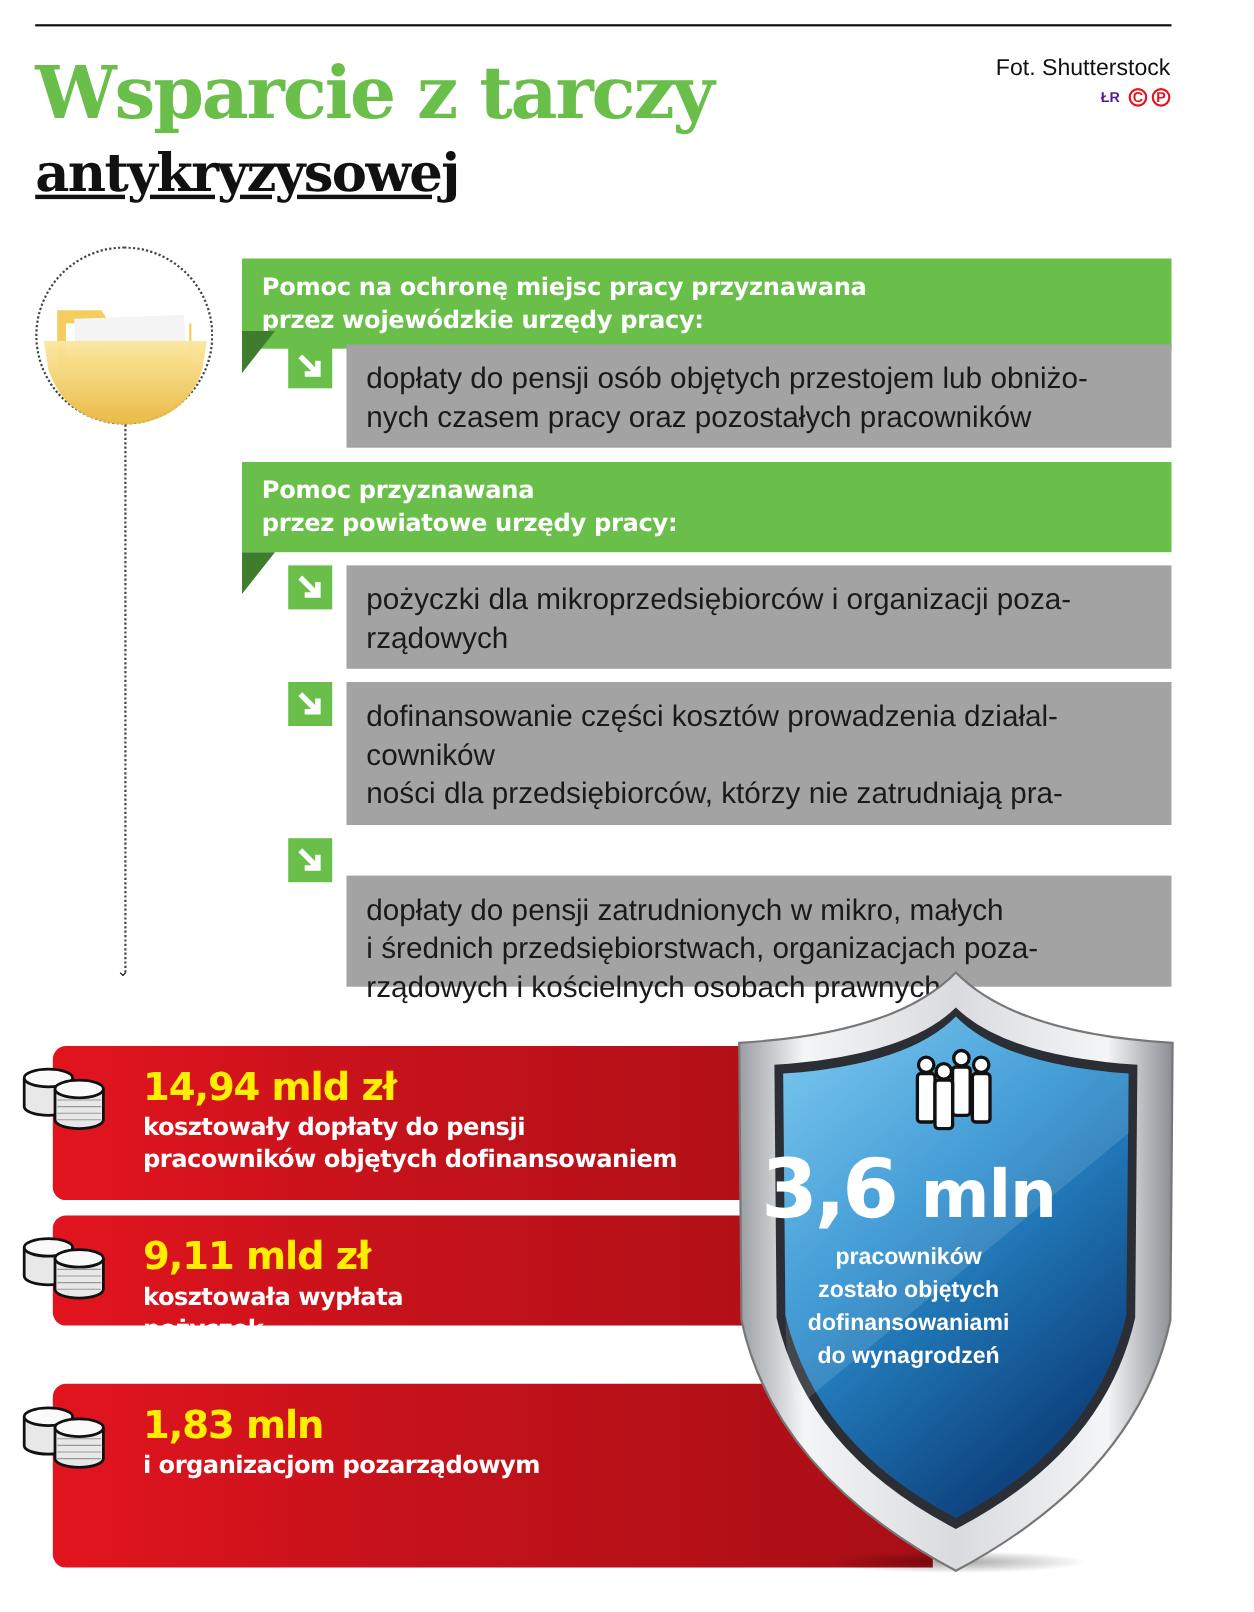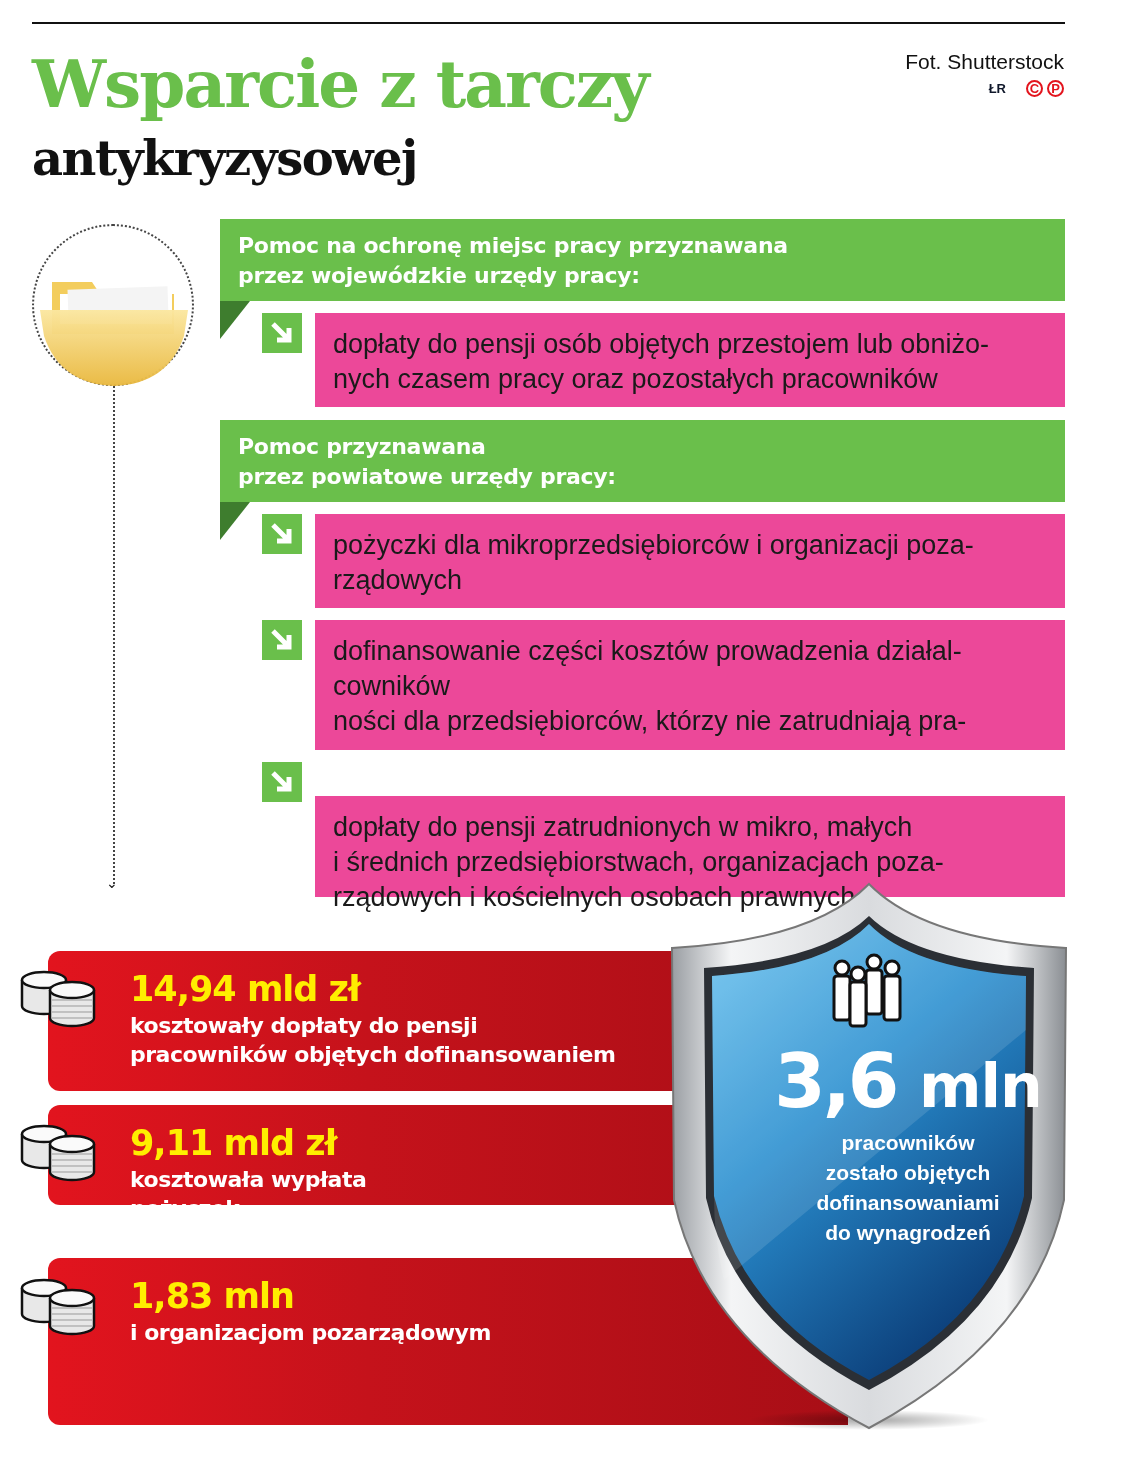--- a/index.html
+++ b/index.html
@@ -1,41 +1,41 @@
 <!DOCTYPE html>
 <html><head>
 <meta charset="utf-8">
 <style>
   html, body { margin:0; padding:0; background:#ffffff; }
   body { width:1140px; height:1465px; position:relative; overflow:hidden; font-family:"DejaVu Sans", sans-serif; color:#1a1a1a; }
   .abs { position:absolute; }
   .top-rule { left:32px; top:22px; width:1033px; height:2px; background:#111; }
   .title-green { left:32px; top:44px; font-family:"DejaVu Serif", serif; font-weight:bold; font-size:66px; color:#6abf4b; letter-spacing:-2px; line-height:80px; }
-  .title-black { left:32px; top:126px; font-family:"DejaVu Serif", serif; font-weight:bold; font-size:48px; color:#111; letter-spacing:-1.5px; line-height:64px; }
+  .title-black { left:32px; top:126px; font-family:"DejaVu Serif", serif; font-weight:bold; font-size:48px; color:#111; letter-spacing:-1.5px; line-height:64px;text-decoration:underline; }
   .credit { right:76px; top:50px; font-family:"Liberation Sans", sans-serif; font-size:21px; color:#111; text-align:right; }
   .credit-row2 { right:76px; top:80px; display:flex; align-items:center; gap:4px; }
-  .credit-row2 .lr { font-family:"Liberation Sans", sans-serif; font-size:13px; font-weight:bold; color:#0f172a; margin-right:16px; }
+  .credit-row2 .lr { font-family:"Liberation Sans", sans-serif; font-size:13px; font-weight:bold; color:#4c1d95; margin-right:4px; }
   .badge { width:17px; height:17px; border:2px solid #e3141d; border-radius:50%; color:#e3141d; font-family:"Liberation Sans", sans-serif; font-weight:bold; font-size:13px; display:flex; align-items:center; justify-content:center; box-sizing:border-box; }
 
   .circle { left:32px; top:224px; width:162px; height:162px; border:2px dotted #444; border-radius:50%; box-sizing:border-box; }
   .vline { left:113px; top:386px; width:0; height:498px; border-left:2px dotted #444; }
   .vchev { left:106px; top:876px; font-size:14px; color:#111; line-height:14px; }
 
   .gheader { left:220px; width:845px; background:#6abf4b; color:#fff; font-family:"DejaVu Sans", sans-serif; font-weight:bold; font-size:22px; line-height:30px; padding:12px 18px; box-sizing:border-box; letter-spacing:-0.3px; }
   .fold { left:220px; width:0; height:0; border-left:30px solid #3e7d2e; border-bottom:38px solid transparent; }
   .arrowbox { width:40px; height:40px; background:#6abf4b; display:flex; align-items:center; justify-content:center; }
-  .item { left:315px; width:750px; background:#ec4899; font-family:"Liberation Sans", sans-serif; font-size:27px; line-height:35px; color:#1a1a1a; padding:14px 18px 12px 18px; box-sizing:border-box; }
+  .item { left:315px; width:750px; background:#a3a3a3; font-family:"Liberation Sans", sans-serif; font-size:27px; line-height:35px; color:#1a1a1a; padding:14px 18px 12px 18px; box-sizing:border-box; }
 
   .redbar { left:48px; width:800px; border-radius:12px 0 0 12px; background:linear-gradient(90deg,#e2141e 0%,#c5121b 40%,#a80e16 100%); box-sizing:border-box; padding-left:82px; }
   .red-value { font-family:"DejaVu Sans", sans-serif; font-weight:bold; font-size:35px; color:#ffee00; line-height:44px; letter-spacing:-1px; }
   .red-desc { font-family:"DejaVu Sans", sans-serif; font-weight:bold; font-size:22px; color:#fff; line-height:29px; letter-spacing:-0.5px; }
   .coins { left:18px; }
 
   .shield { left:664px; top:880px; width:410px; height:560px; }
-  .shield-text { left:740px; width:336px; text-align:center; color:#fff; }
+  .shield-text { left:658px; width:336px; text-align:center; color:#fff; }
   .shield-value { top:1036px; font-family:"DejaVu Sans", sans-serif; font-weight:bold; font-size:74px; letter-spacing:-3px; line-height:90px; }
   .shield-value .unit { font-size:60px; letter-spacing:-1px; }
   .shield-desc { top:1128px; font-family:Liberation Sans, sans-serif; font-weight:bold; font-size:21px; line-height:30px; }
   .people { left:826px; top:952px; }
 </style>
 </head>
 <body>
 
 <div class="abs top-rule"></div>
 <div class="abs title-green">Wsparcie z tarczy</div>
@@ -56,21 +56,21 @@
     </linearGradient>
   </defs>
   <path d="M14 6 h40 l8 12 h74 v40 H14 Z" fill="#f3cd5d"></path>
   <rect x="22" y="18" width="112" height="30" fill="#ffffff"></rect>
   <rect x="30" y="12" width="100" height="30" fill="#f4f4f4" transform="rotate(-2 80 27)"></rect>
   <path d="M2 34 H150 L146 60 Q130 108 76 110 Q22 108 6 60 Z" fill="url(#fg)" opacity="0.96"></path>
 </svg>
 <div class="abs vline"></div>
 <div class="abs vchev">⌄</div>
 
-<div class="abs gheader" style="top:219px;height:82px">
+<div class="abs gheader" style="top:235px;height:82px">
   <div>Pomoc na ochronę miejsc pracy przyznawana</div>
   <div>przez wojewódzkie urzędy pracy:</div>
 </div>
 <div class="abs fold" style="top:301px"></div>
 <div class="abs arrowbox" style="left:262px;top:313px">
   <svg width="26" height="26" viewBox="0 0 26 26">
       <path d="M4 4 L20 20 M20 8 V20 H8" stroke="#fff" stroke-width="5" fill="none"></path>
     </svg>
 </div>
 <div class="abs item" style="top:313px;height:94px">

